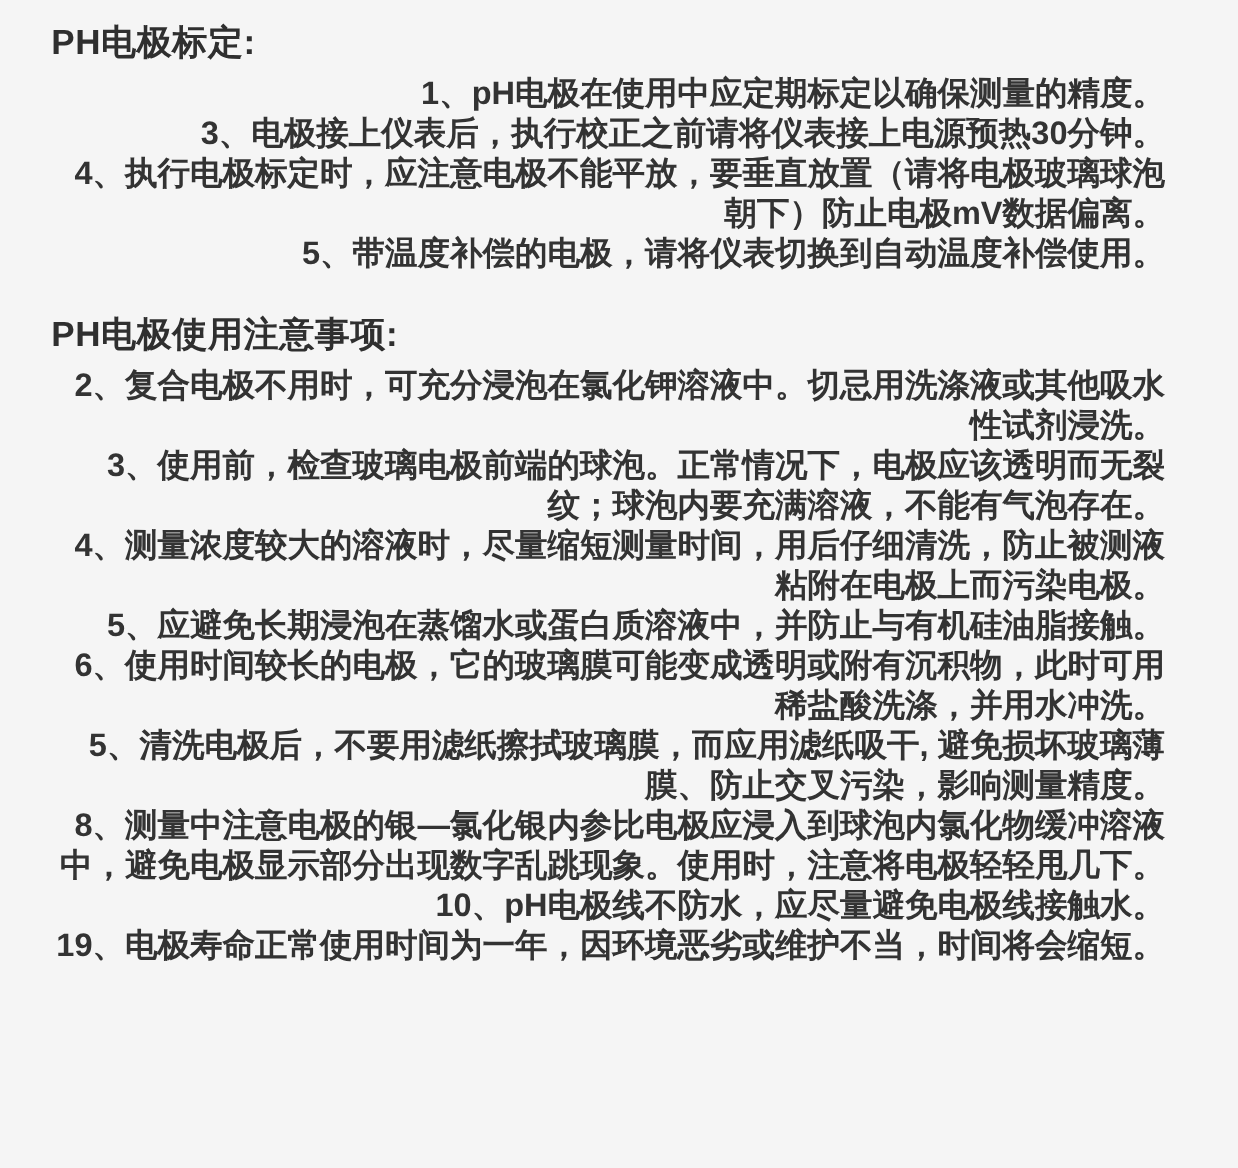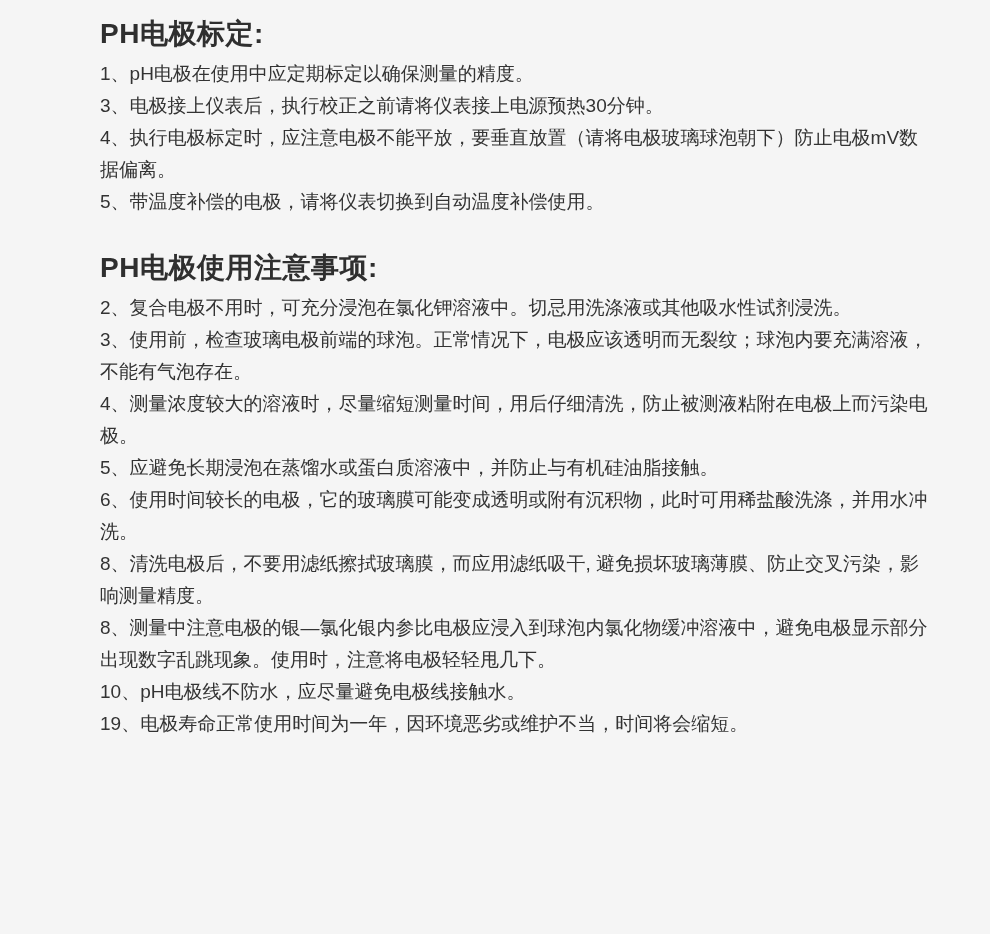--- a/index.html
+++ b/index.html
@@ -9,41 +9,41 @@
   body {
     width: 990px;
     height: 934px;
     background: #f5f5f5;
     font-family: "Liberation Sans", "DejaVu Sans", sans-serif;
     color: #333333;
     overflow: hidden;
     box-sizing: border-box;
   }
   .doc {
-    padding: 16px 58px 20px 100px;
+    padding: 16px 58px 20px 41px;
     box-sizing: border-box;
   }
   .section-title {
     font-size: 28px;
     font-weight: 700;
     line-height: 36px;
     margin: 0 0 6px 0;
     color: #2f2f2f;
     letter-spacing: 0.5px;
   }
   .section + .section {
     margin-top: 32px;
   }
   .list-item {
-    font-size: 19px;
-    font-weight: 400;
+    font-size: 26px;
+    font-weight: 700;
     line-height: 32px;
     margin: 0;
     color: #333333;
-    text-align: left;
+    text-align: right;
     word-break: break-word;
   }
 </style>
 </head>
 <body>
 
 <div class="doc">
 
   <div class="section">
     <h2 class="section-title">PH电极标定:</h2>
@@ -53,19 +53,19 @@
     <p class="list-item">5、带温度补偿的电极，请将仪表切换到自动温度补偿使用。</p>
   </div>
 
   <div class="section">
     <h2 class="section-title">PH电极使用注意事项:</h2>
     <p class="list-item">2、复合电极不用时，可充分浸泡在氯化钾溶液中。切忌用洗涤液或其他吸水性试剂浸洗。</p>
     <p class="list-item">3、使用前，检查玻璃电极前端的球泡。正常情况下，电极应该透明而无裂纹；球泡内要充满溶液，不能有气泡存在。</p>
     <p class="list-item">4、测量浓度较大的溶液时，尽量缩短测量时间，用后仔细清洗，防止被测液粘附在电极上而污染电极。</p>
     <p class="list-item">5、应避免长期浸泡在蒸馏水或蛋白质溶液中，并防止与有机硅油脂接触。</p>
     <p class="list-item">6、使用时间较长的电极，它的玻璃膜可能变成透明或附有沉积物，此时可用稀盐酸洗涤，并用水冲洗。</p>
-    <p class="list-item">8、清洗电极后，不要用滤纸擦拭玻璃膜，而应用滤纸吸干, 避免损坏玻璃薄膜、防止交叉污染，影响测量精度。</p>
+    <p class="list-item">5、清洗电极后，不要用滤纸擦拭玻璃膜，而应用滤纸吸干, 避免损坏玻璃薄膜、防止交叉污染，影响测量精度。</p>
     <p class="list-item">8、测量中注意电极的银—氯化银内参比电极应浸入到球泡内氯化物缓冲溶液中，避免电极显示部分出现数字乱跳现象。使用时，注意将电极轻轻甩几下。</p>
     <p class="list-item">10、pH电极线不防水，应尽量避免电极线接触水。</p>
     <p class="list-item">19、电极寿命正常使用时间为一年，因环境恶劣或维护不当，时间将会缩短。</p>
   </div>
 
 </div>
 
 </body></html>

